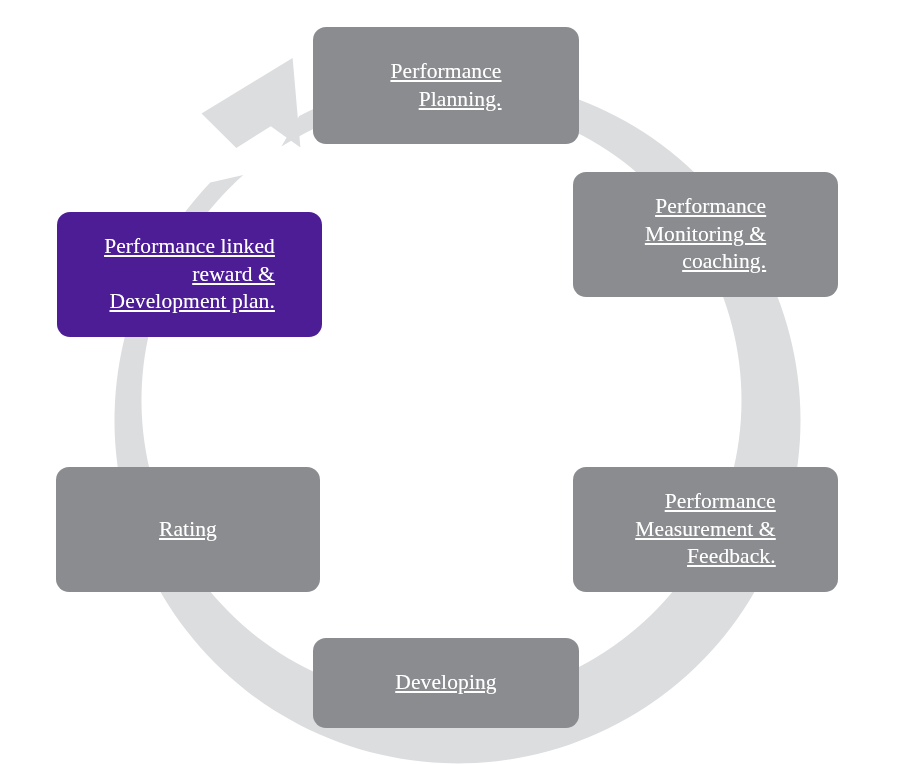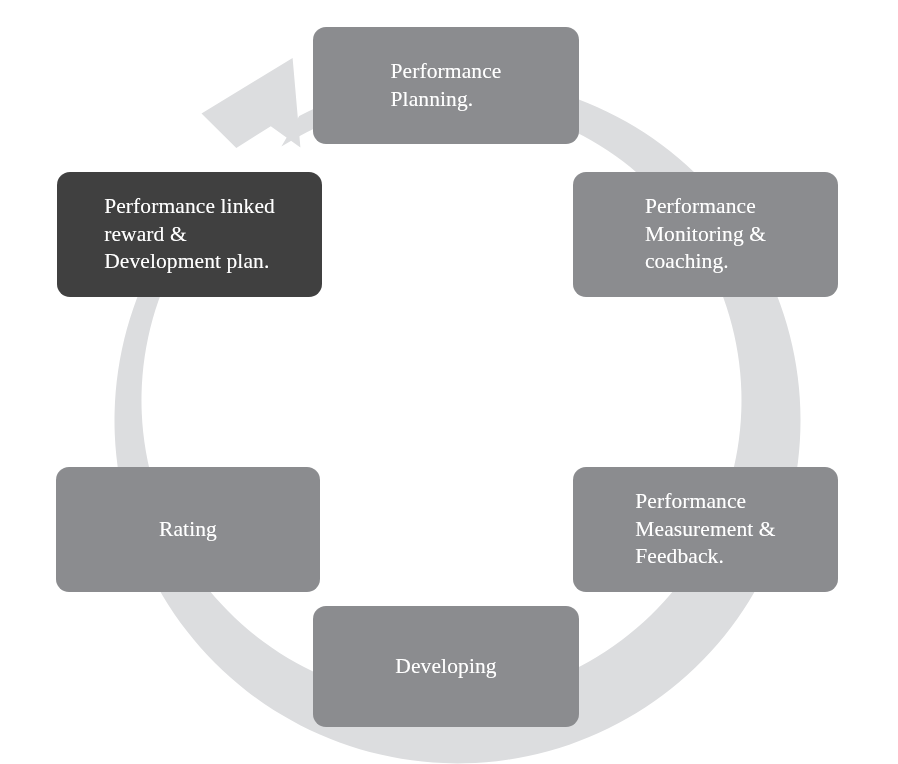--- a/index.html
+++ b/index.html
@@ -32,38 +32,39 @@
   }
 
   .node-box {
     position: absolute;
     background: #8b8c8f;
     border-radius: 13px;
     box-sizing: border-box;
     display: flex;
     align-items: center;
     justify-content: center;
-    text-align: left;
+    text-align: right;
     color: #ffffff;
     line-height: 1.30;
     font-size: 21.5px;
     padding: 0 10px;
     letter-spacing: 0.1px;
+    text-decoration: underline;
   }
   .node-label {
     display: block;
     white-space: pre-line;
     text-shadow: 0 0 0.6px rgba(255,255,255,0.45);
   }
 
   
   #node-planning      { left: 313px; top: 27px;  width: 266px; height: 117px; }
   #node-monitoring    { left: 573px; top: 172px; width: 265px; height: 125px; }
   #node-measurement   { left: 573px; top: 467px; width: 265px; height: 125px; }
-  #node-developing    { left: 313px; top: 606px; width: 266px; height: 121px; }
+  #node-developing    { left: 313px; top: 638px; width: 266px; height: 90px; }
   #node-rating        { left: 56px;  top: 467px; width: 264px; height: 125px; }
   #node-reward        { left: 57px;  top: 172px; width: 265px; height: 125px; }
 </style>
 </head>
 <body style="background: rgb(255, 255, 255);">
 
 <div id="diagram-canvas">
 
   <svg id="ring-layer" viewBox="0 0 898 764" aria-hidden="true">
     <defs>
@@ -111,19 +112,19 @@
   </div>
 
   <div class="node-box" id="node-developing" style="background: rgb(139, 140, 143); color: rgb(255, 255, 255);">
     <span class="node-label">Developing</span>
   </div>
 
   <div class="node-box" id="node-rating" style="background: rgb(139, 140, 143); color: rgb(255, 255, 255);">
     <span class="node-label">Rating</span>
   </div>
 
-  <div class="node-box" id="node-reward" style="background: #404040; color: rgb(255, 255, 255);">
+  <div class="node-box" id="node-reward" style="background: #4c1d95; color: rgb(255, 255, 255); margin-top: 40px;">
     <span class="node-label">Performance linked
 reward &amp;
 Development plan.</span>
   </div>
 
 </div>
 
 </body></html>

